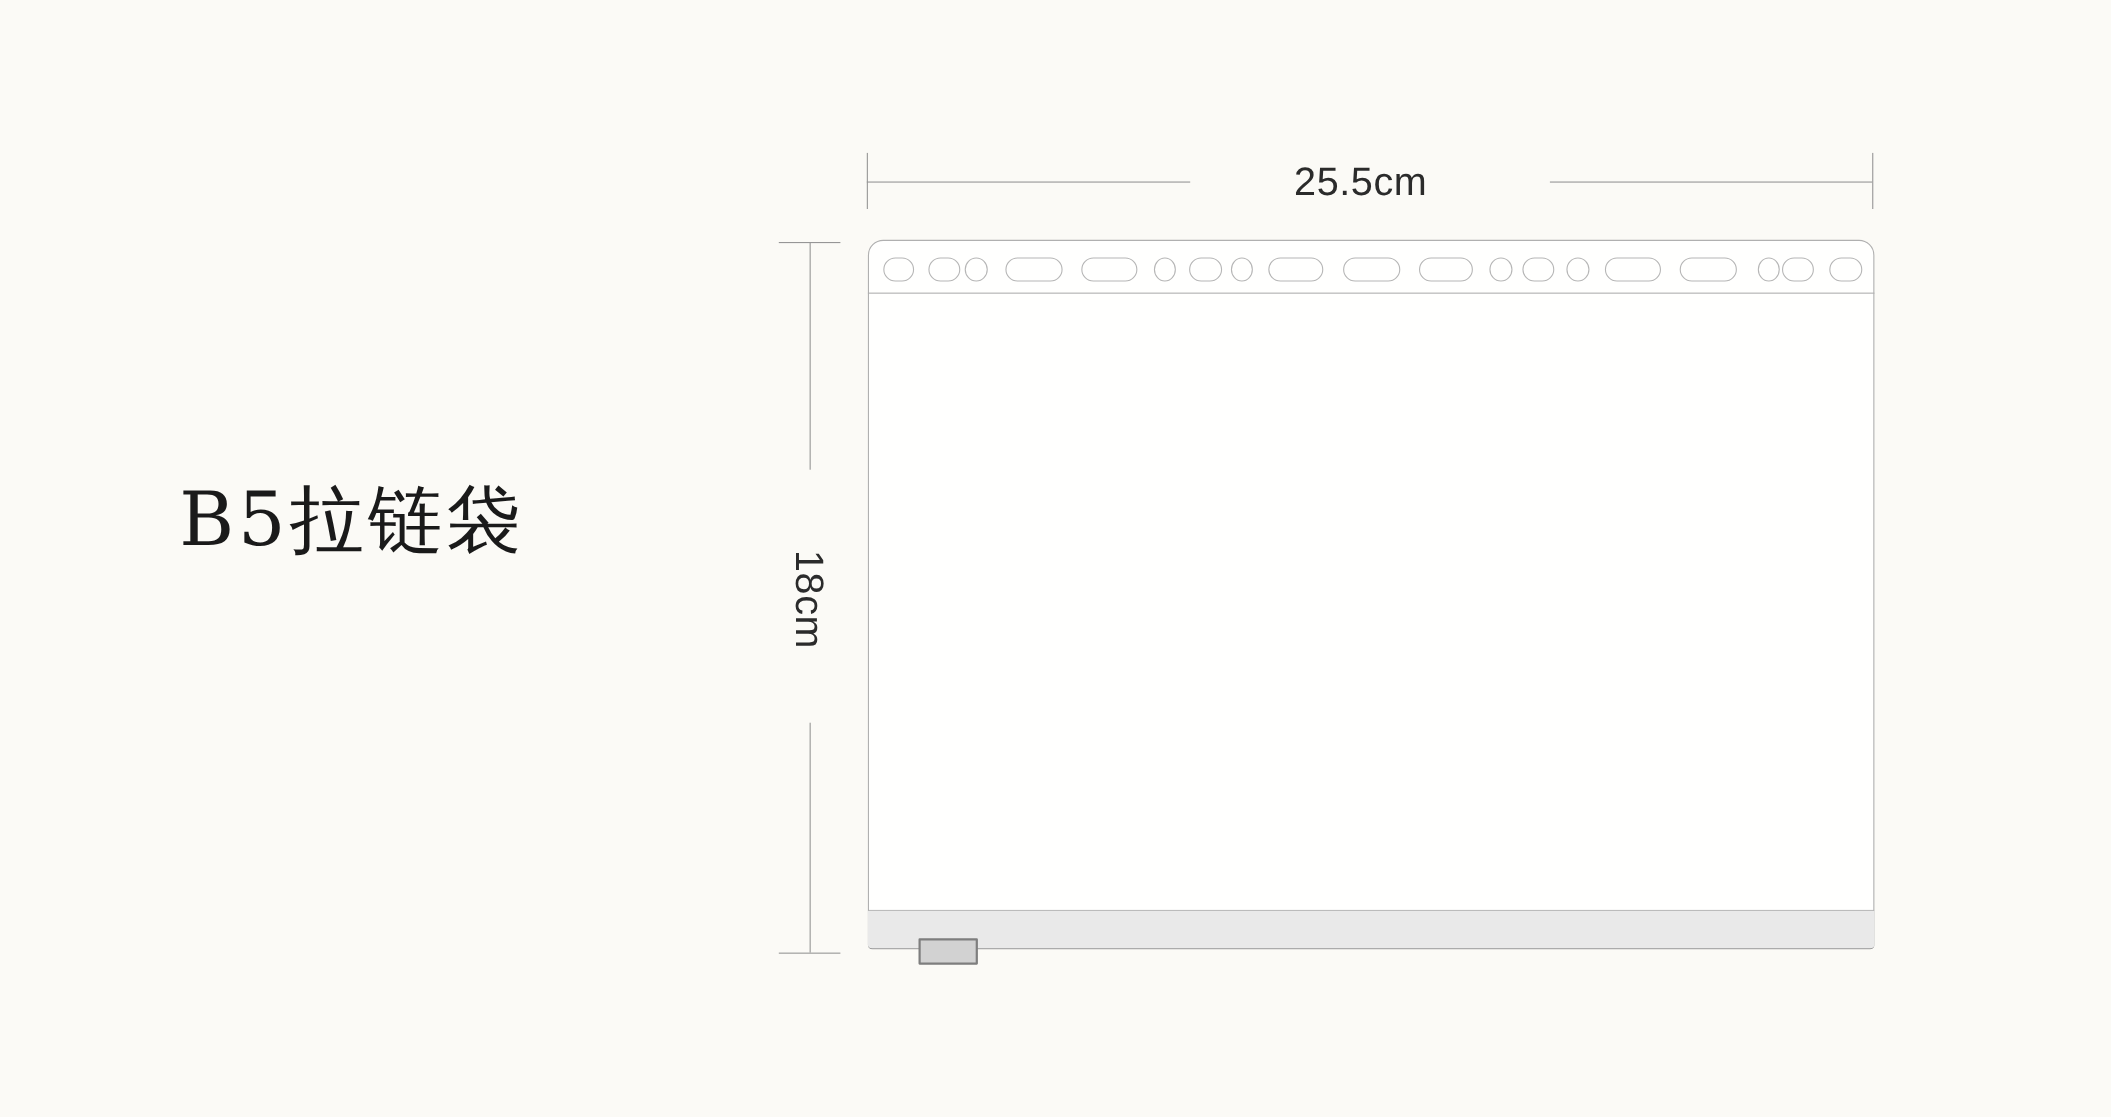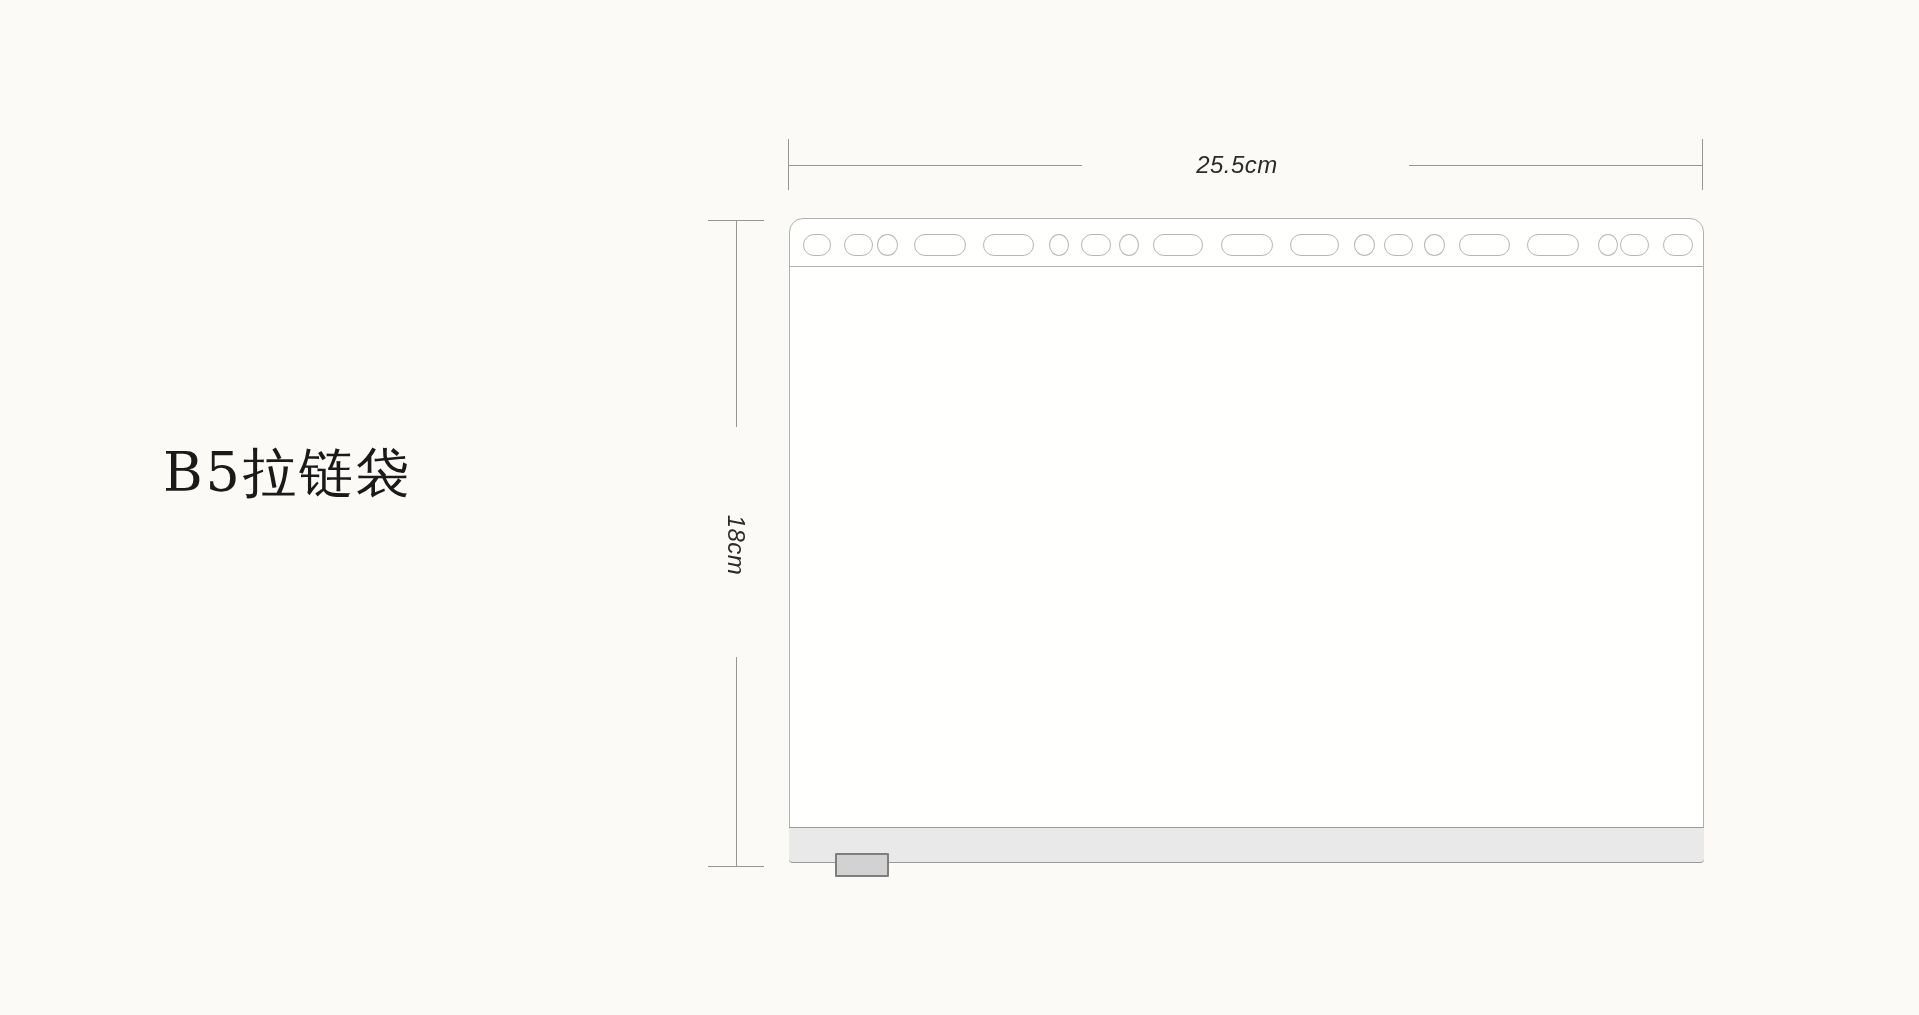--- a/index.html
+++ b/index.html
@@ -17,32 +17,32 @@
   html,body{margin:0;padding:0;}
   body{background:var(--bg);font-family:"Liberation Sans",sans-serif;}
   .canvas{
     position:relative;width:1919px;height:1015px;background:var(--bg);overflow:hidden;
   }
 
   
   .label-block{
     position:absolute;left:163px;top:432px;
     font-family:"DejaVu Serif","Liberation Serif",serif;
-    font-size:54px;line-height:81px;color:var(--label-text);
+    font-size:68px;line-height:81px;color:var(--label-text);
   }
   .label-title{letter-spacing:0.05em;white-space:nowrap;}
   .label-weight{letter-spacing:0.17em;white-space:nowrap;}
 
   
   .hline{position:absolute;height:0;border-top:1px solid var(--dim-line);}
   .vline{position:absolute;width:0;border-left:1px solid var(--dim-line);}
 
   .dim-label{
     position:absolute;display:flex;align-items:center;justify-content:center;
-    font-size:24px;color:var(--dim-text);letter-spacing:0.5px;font-style:italic;
+    font-size:36px;color:var(--dim-text);letter-spacing:0.5px;
   }
   .dim-label-top{left:1147px;top:143px;width:180px;height:44px;}
   .dim-label-left{left:712px;top:463px;width:48px;height:164px;}
   .dim-label-left span{transform:rotate(90deg);white-space:nowrap;}
 
   
   .bag{
     position:absolute;left:789px;top:218px;width:915px;height:645px;
     box-sizing:border-box;background:var(--bag-fill);
     border:1.5px solid var(--outline);

